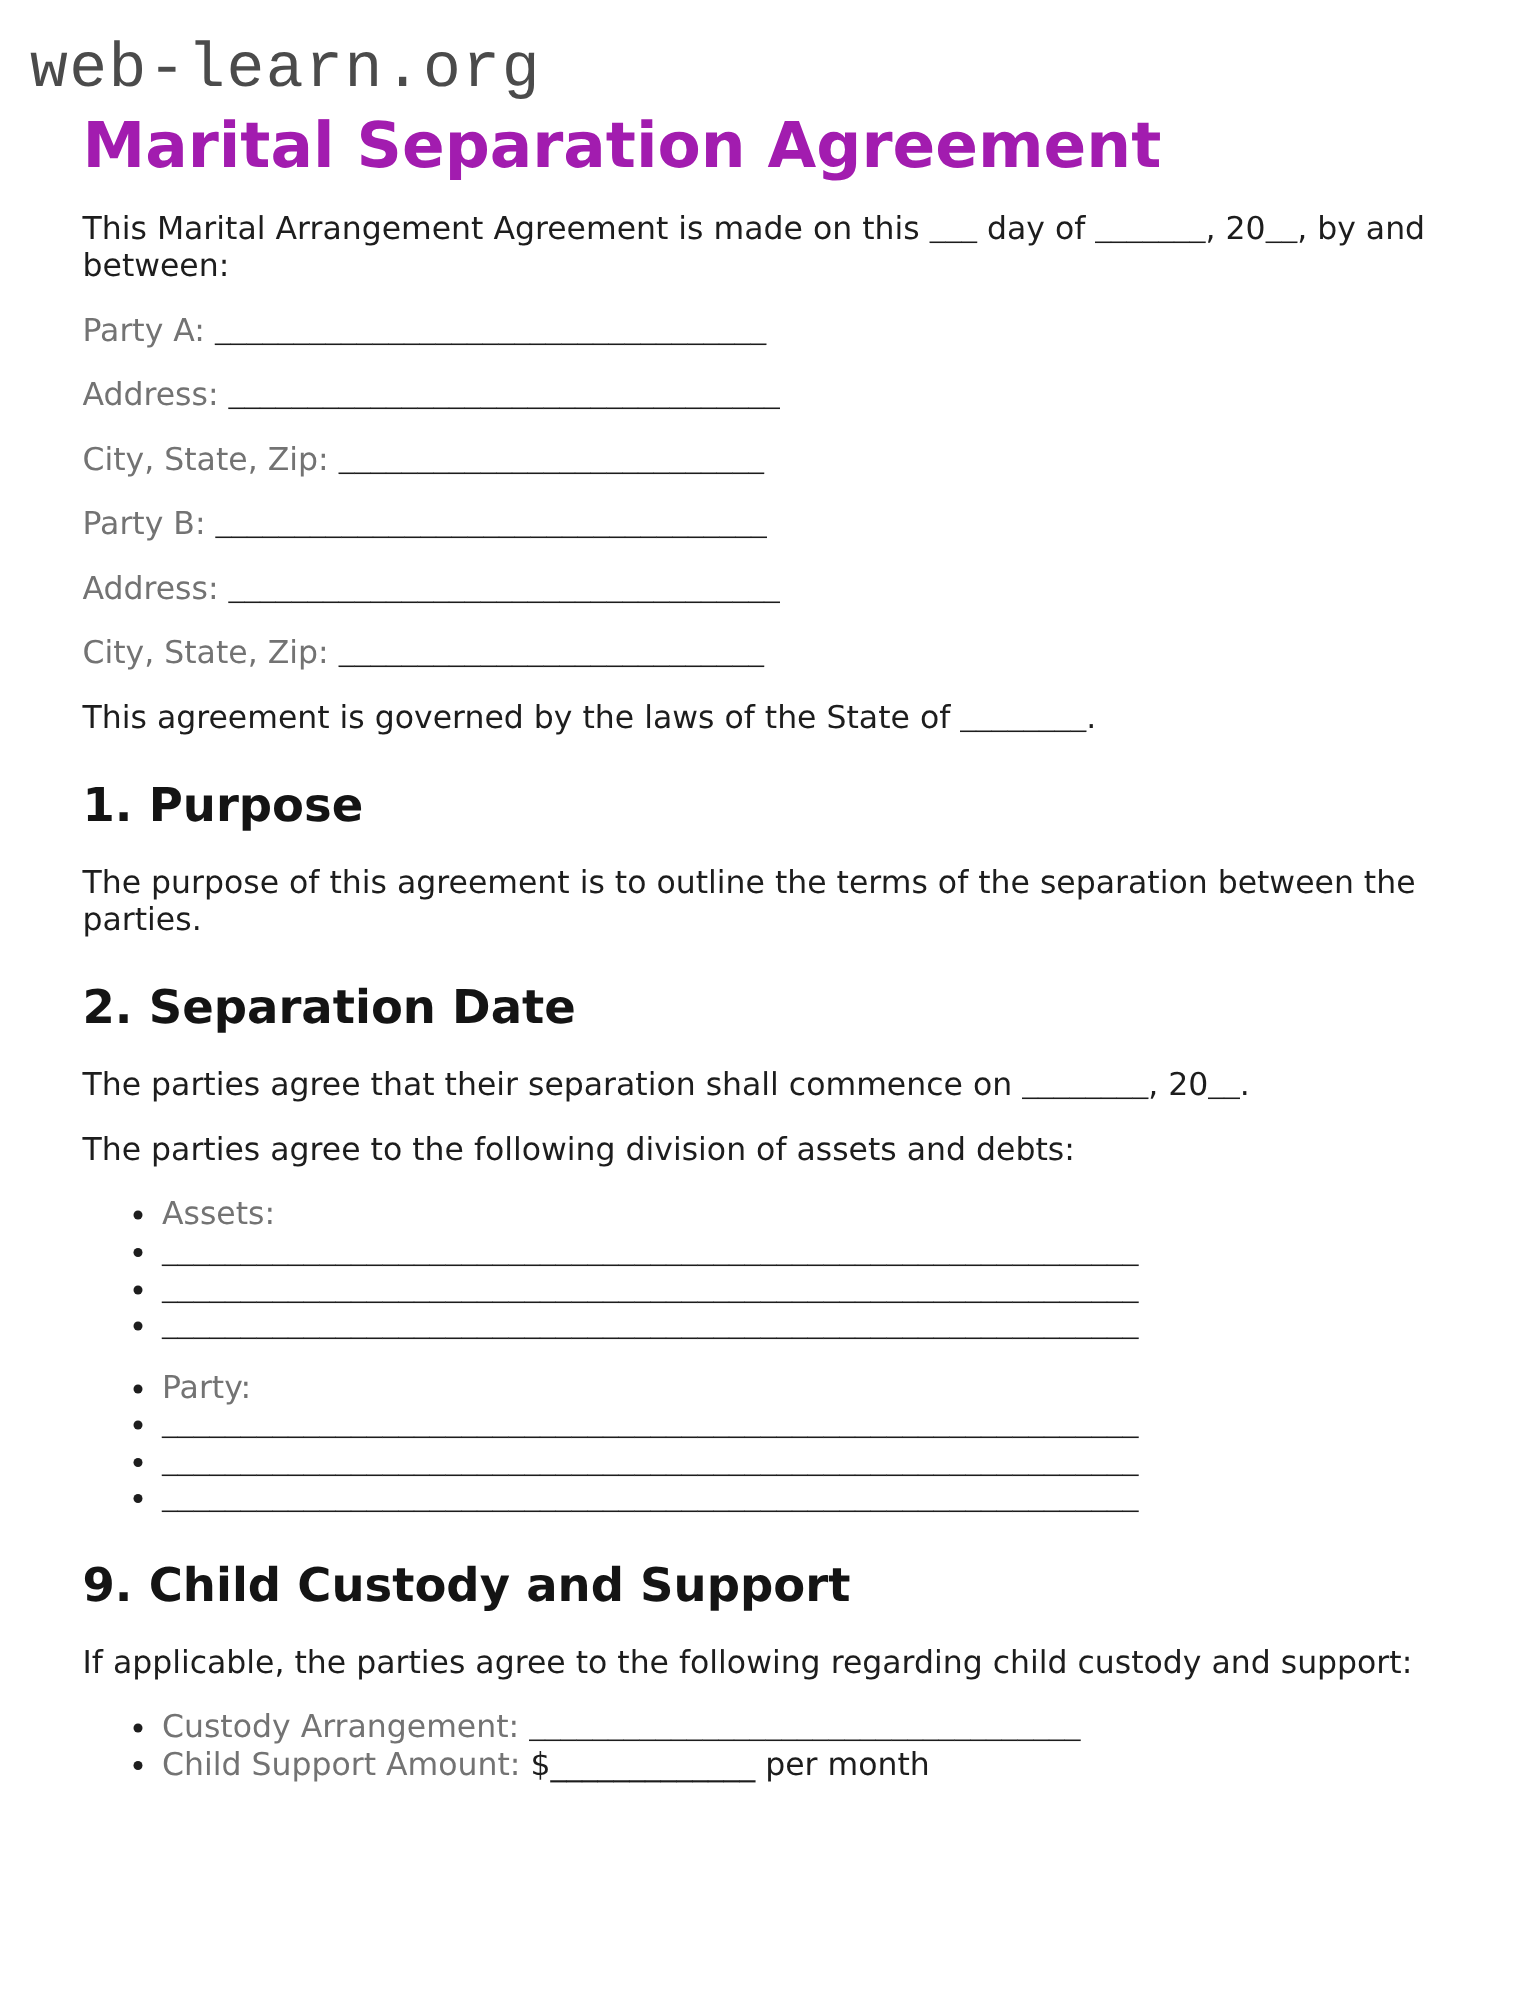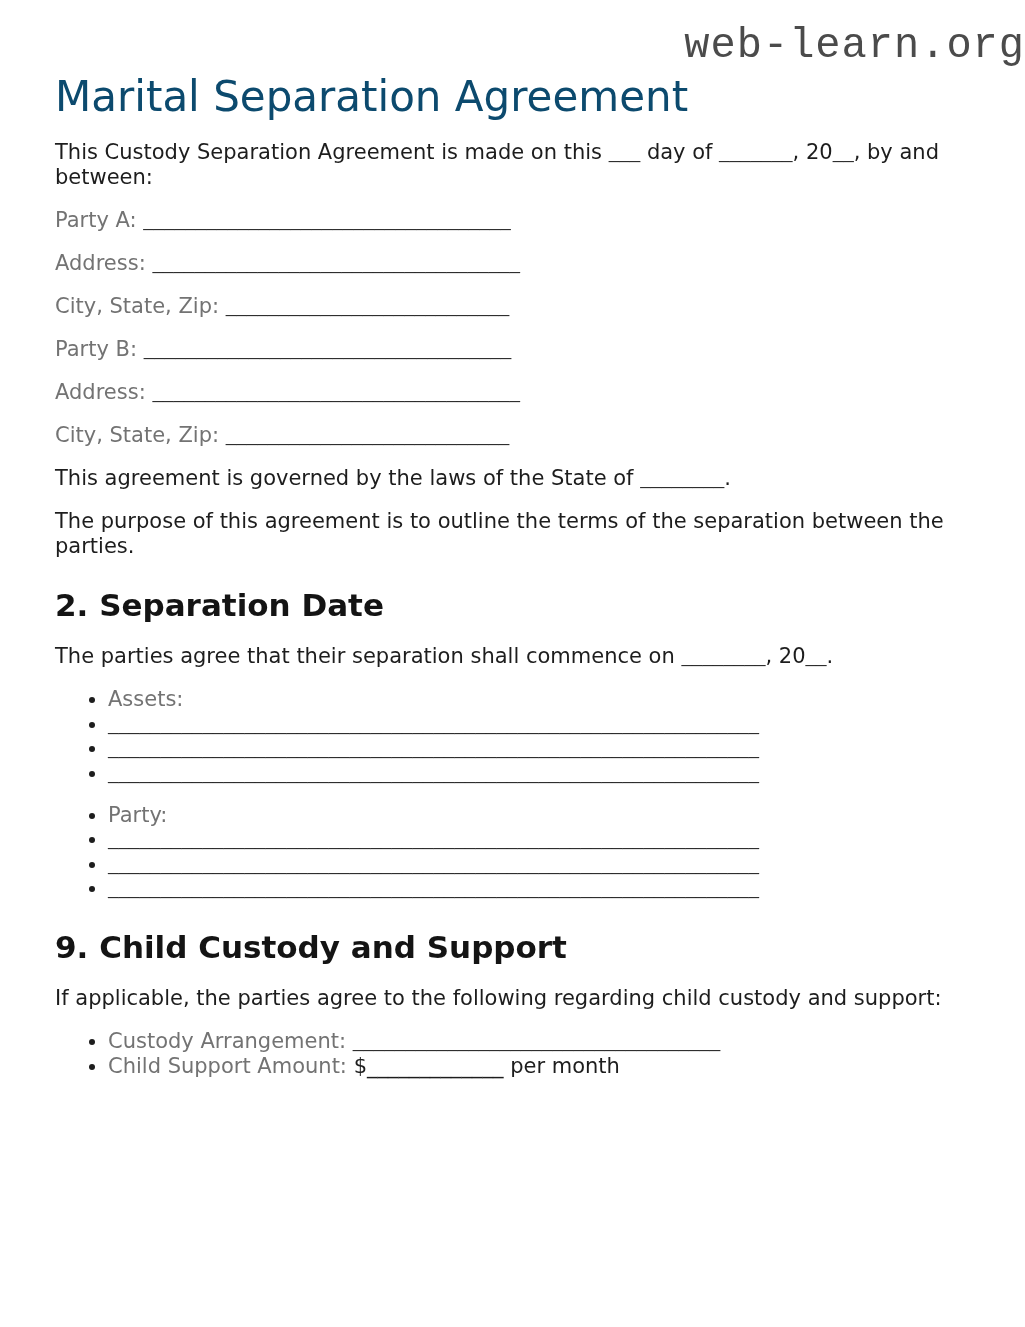--- a/index.html
+++ b/index.html
@@ -12,38 +12,37 @@
     width: 1025px;
     height: 1327px;
     overflow: hidden;
     background: #ffffff;
     font-family: "DejaVu Sans", sans-serif;
     font-size: 21px;
     line-height: 1.19;
     color: #1d1d1d;
   }
   .logo {
-    margin: 24px 0 0 30px;
+    margin: 24px 0 0 20px;
     font-family: "Liberation Mono", "DejaVu Sans Mono", monospace;
     font-size: 42px;
     line-height: 1.05;
     color: #4b4b4b;
     letter-spacing: 1px;
-    text-align: right;
   }
   .content {
     margin-left: 55px;
     width: 900px;
   }
   h1 {
     font-size: 42px;
     line-height: 1.1;
     margin: 6px 0 20px 0;
-    color: #0c4a6e;
-    font-weight: normal;
+    color: #a21caf;
+    font-weight: bold;
   }
   h2 {
     font-size: 31px;
     line-height: 1.2;
     margin: 28px 0 20px 0;
     color: #141414;
     font-weight: bold;
   }
   p {
     margin: 18px 0;
@@ -64,44 +63,46 @@
 <body>
 
 <div class="page">
 
   <div class="logo">web-learn.org</div>
 
   <div class="content">
 
     <h1>Marital Separation Agreement</h1>
 
-    <p><span>This Custody Separation Agreement is made on this </span><span class="blank">___</span><span> day of </span><span class="blank">_______</span><span>, 20</span><span class="blank">__</span><span>, by and between:</span></p>
+    <p><span>This Marital Arrangement Agreement is made on this </span><span class="blank">___</span><span> day of </span><span class="blank">_______</span><span>, 20</span><span class="blank">__</span><span>, by and between:</span></p>
 
     <p class="field"><strong>Party A:</strong> <span class="blank">___________________________________</span></p>
 
     <p class="field"><strong>Address:</strong> <span class="blank">___________________________________</span></p>
 
     <p class="field"><strong>City, State, Zip:</strong> <span class="blank">___________________________</span></p>
 
     <p class="field"><strong>Party B:</strong> <span class="blank">___________________________________</span></p>
 
     <p class="field"><strong>Address:</strong> <span class="blank">___________________________________</span></p>
 
     <p class="field"><strong>City, State, Zip:</strong> <span class="blank">___________________________</span></p>
 
     <p><span>This agreement is governed by the laws of the State of </span><span class="blank">________</span><span>.</span></p>
 
+    <h2>1. Purpose</h2>
 
     <p>The purpose of this agreement is to outline the terms of the separation between the parties.</p>
 
     <h2>2. Separation Date</h2>
 
     <p><span>The parties agree that their separation shall commence on </span><span class="blank">________</span><span>, 20</span><span class="blank">__</span><span>.</span></p>
 
 
+    <p>The parties agree to the following division of assets and debts:</p>
 
     <ul>
       <li><strong>Assets:</strong></li>
       <li><span class="blank">______________________________________________________________</span></li>
       <li><span class="blank">______________________________________________________________</span></li>
       <li><span class="blank">______________________________________________________________</span></li>
     </ul>
 
     <ul>
       <li><strong>Party:</strong></li>

